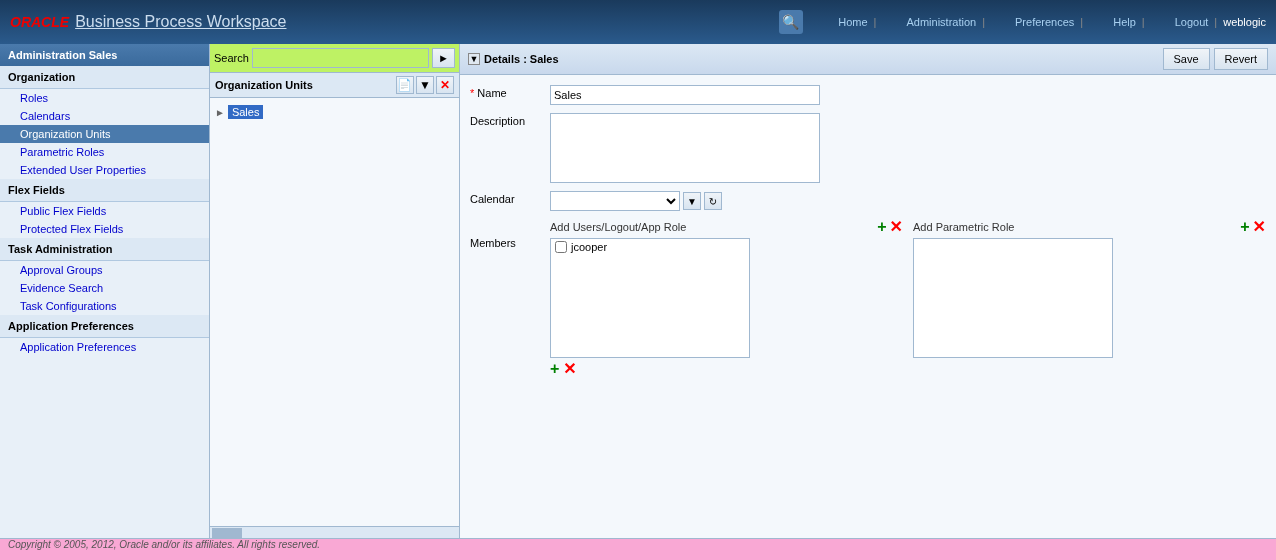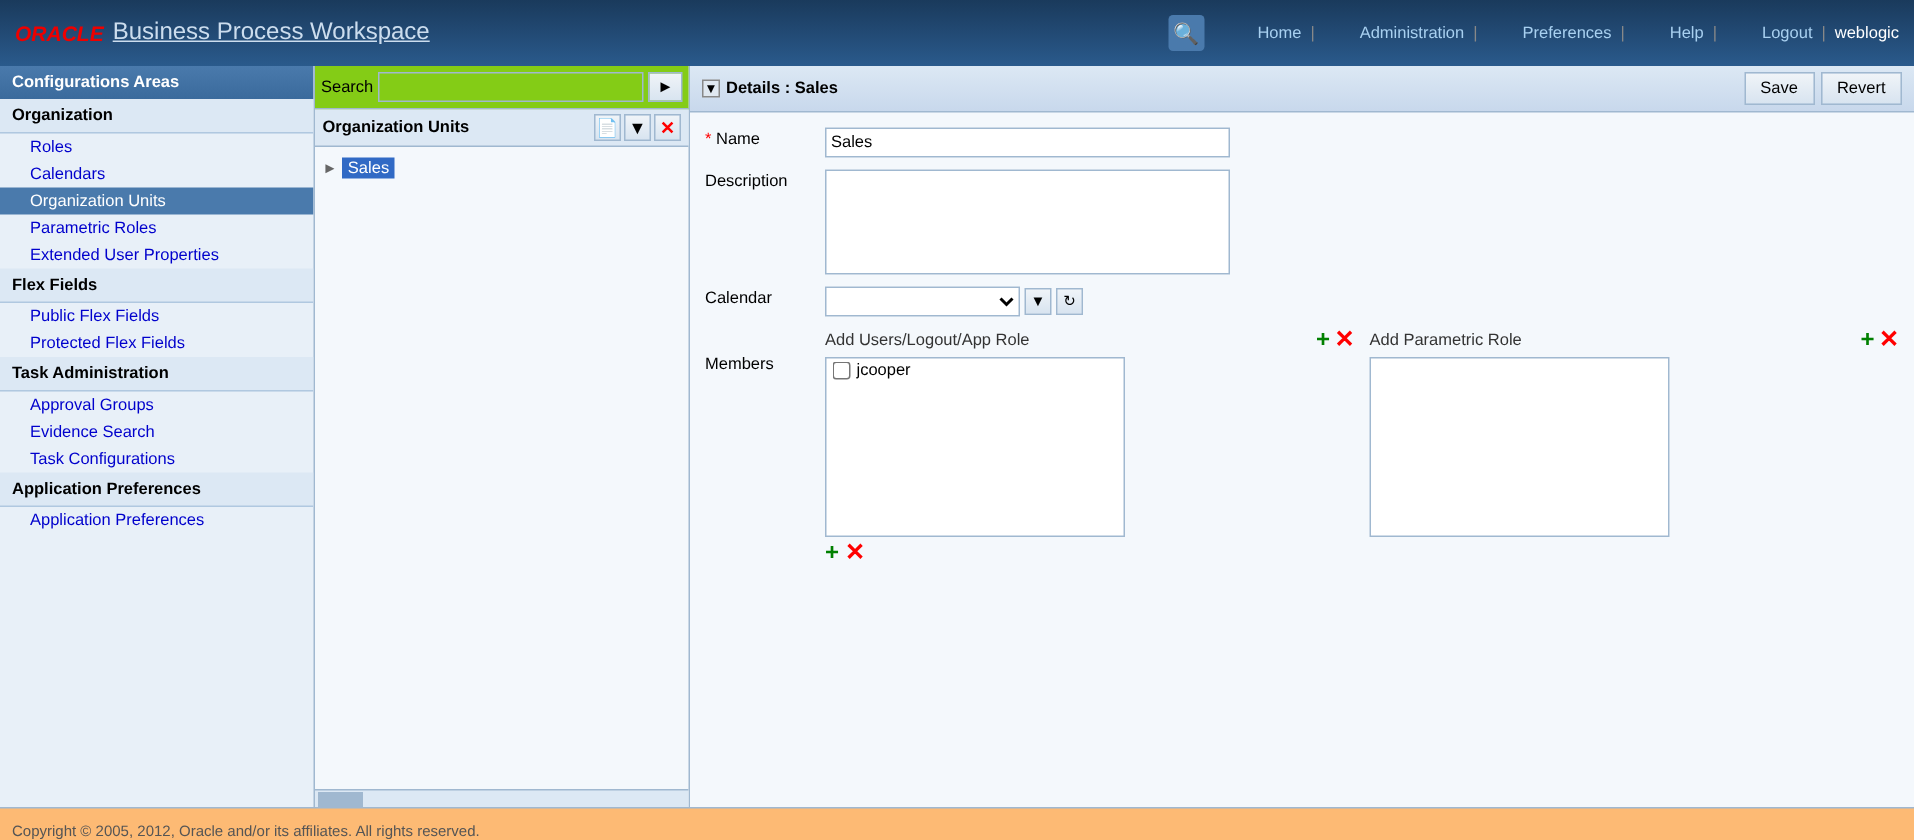--- a/index.html
+++ b/index.html
@@ -100,21 +100,21 @@
       min-width: 250px;
       background: #f4f8fc;
       border-right: 1px solid #a0b8d0;
       display: flex;
       flex-direction: column;
     }
     .middle-search {
       display: flex;
       align-items: center;
       padding: 4px;
-      background: #84cc16;
+      background: #bef264;
       border-bottom: 1px solid #a0b8d0;
       gap: 3px;
     }
     .middle-search input {
       flex: 1;
       height: 20px;
       border: 1px solid #a0b8d0;
       padding: 1px 3px;
       font-size: 11px;
     }
@@ -318,28 +318,29 @@
     }
     .members-bottom-actions {
       display: flex;
       align-items: center;
       gap: 4px;
       margin-top: 3px;
     }
 
     
     #footer {
-      background: #fdba74;
+      background: #f9a8d4;
       border-top: 1px solid #a0b8d0;
       height: 22px;
       display: flex;
-      align-items: flex-end;
+      align-items: flex-start;
       padding: 0 8px;
       font-size: 10px;
       color: #555;
+      font-style: italic;
     }
 
     
     .h-scroll {
       height: 12px;
       background: #dce8f4;
       border-top: 1px solid #a0b8d0;
       display: flex;
       align-items: center;
     }
@@ -371,21 +372,21 @@
     <span class="sep">|</span>
     <a href="#">Logout</a>
     <span class="sep">|</span>
     <span>weblogic</span>
   </div>
 </div>
 
 <div id="main-container">
 
   <div id="sidebar">
-    <div class="sidebar-header">Configurations Areas</div>
+    <div class="sidebar-header">Administration Sales</div>
 
     <div class="sidebar-section-title">Organization</div>
     <div class="sidebar-item">Roles</div>
     <div class="sidebar-item">Calendars</div>
     <div class="sidebar-item active">Organization Units</div>
     <div class="sidebar-item">Parametric Roles</div>
     <div class="sidebar-item">Extended User Properties</div>
 
     <div class="sidebar-section-title">Flex Fields</div>
     <div class="sidebar-item">Public Flex Fields</div>

